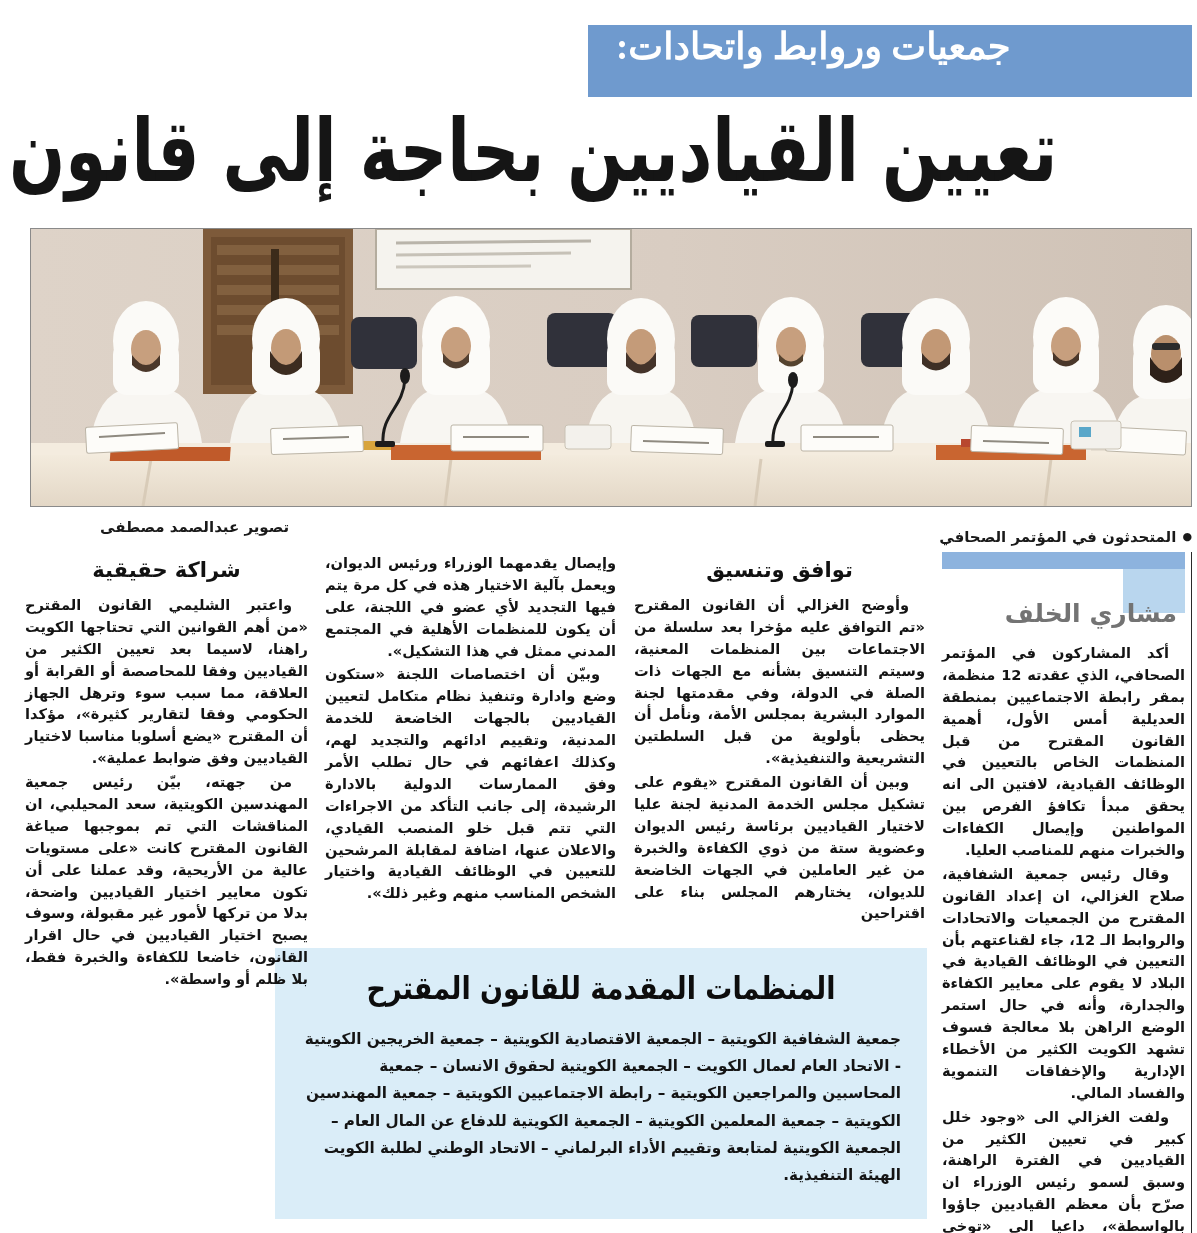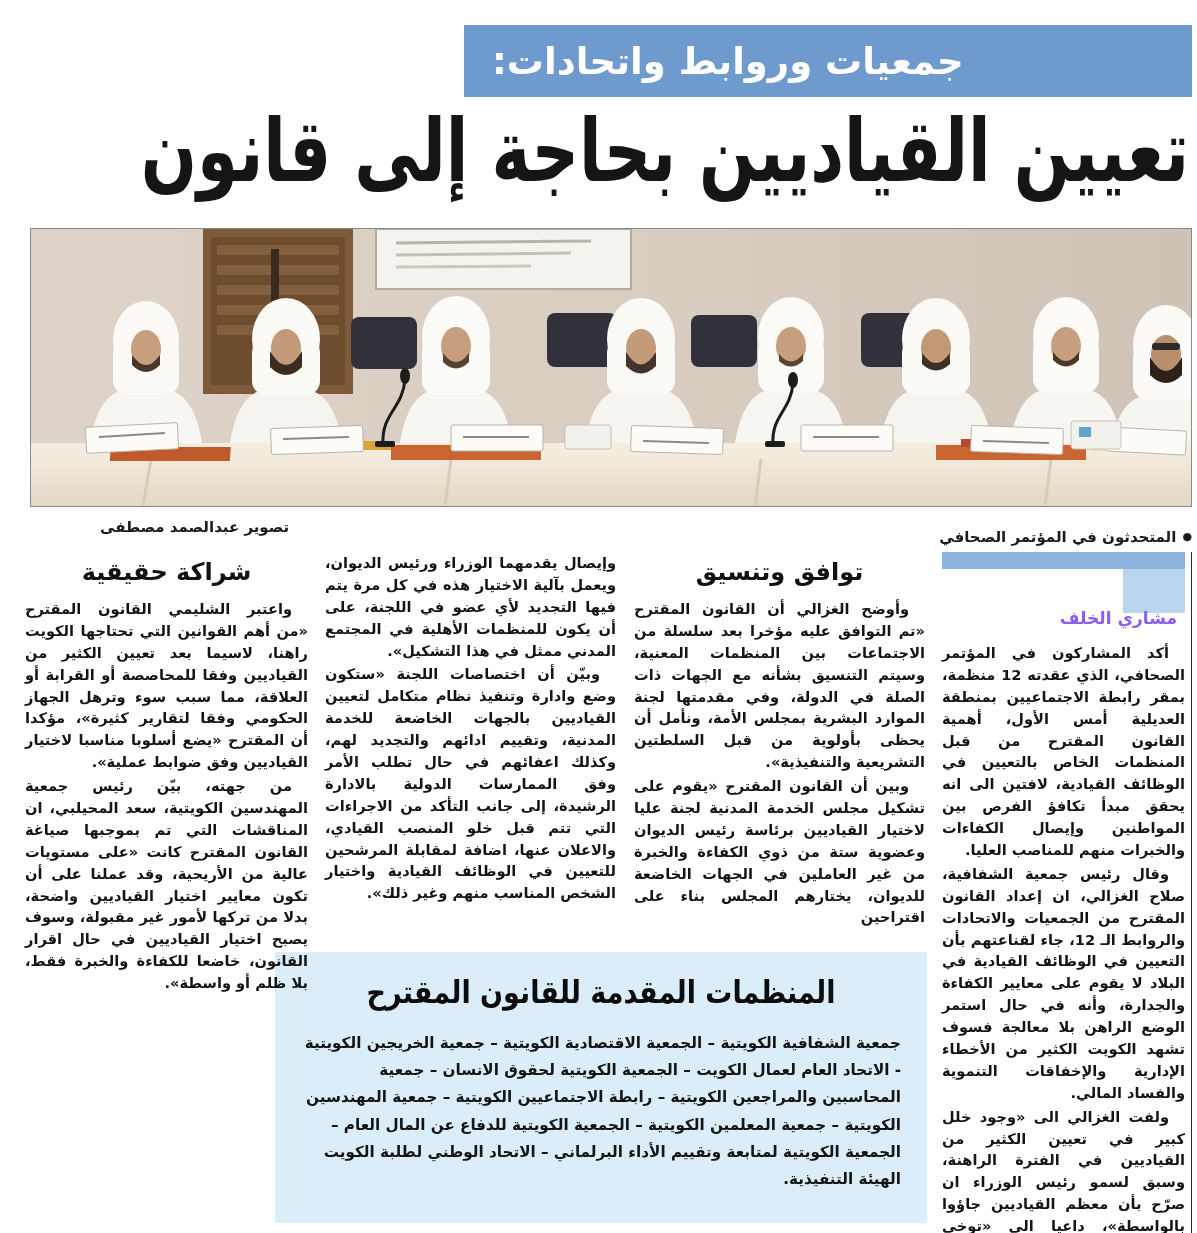--- a/index.html
+++ b/index.html
@@ -2,29 +2,29 @@
 <html lang="ar"><head>
 <meta charset="utf-8">
 <style>
   html,body{margin:0;padding:0;background:#ffffff;}
   .page{
     position:relative;width:1197px;height:1233px;overflow:hidden;
     background:#ffffff;font-family:"DejaVu Sans",sans-serif;color:#1a1a1a;
   }
   
   .kicker{
-    position:absolute;top:25px;right:5px;width:728px;height:72px;
-    background:#6f9ace;display:flex;align-items:center;justify-content:flex-end;
-    padding:0 28px;box-sizing:border-box;direction:rtl;
+    position:absolute;top:25px;right:5px;width:604px;height:72px;
+    background:#6f9ace;display:flex;align-items:flex-start;justify-content:flex-end;
+    padding:0 28px;box-sizing:border-box;direction:rtl;font-family:Liberation Serif, serif;
   }
   .kicker span{color:#ffffff;font-weight:bold;font-size:37px;}
   
   .headline{
     position:absolute;top:100px;right:8px;width:1180px;height:118px;
-    direction:rtl;text-align:right;overflow:visible;
+    direction:rtl;text-align:left;overflow:visible;
   }
   .headline span{
     display:inline-block;font-weight:bold;font-size:66px;color:#151515;
     transform:scaleY(1.32);transform-origin:top right;letter-spacing:-1px;
   }
   
   .photo-wrap{
     position:absolute;top:228px;left:30px;width:1162px;height:279px;
     border:1px solid #8a8a8a;box-sizing:border-box;overflow:hidden;background:#dbd0c5;
   }
@@ -49,28 +49,28 @@
   .mid-row{display:flex;gap:18px;direction:rtl;}
   .col-b{width:291px;flex:0 0 auto;}
   .col-c{width:291px;flex:0 0 auto;}
   .col-last{width:283px;flex:0 0 auto;}
   p.body-text{
     margin:0 0 2px 0;font-size:14.6px;line-height:1.5;font-weight:bold;
     text-align:justify;text-align-last:right;color:#141414;
   }
   p.body-text.indent{text-indent:16px;}
   .col-heading{
-    font-size:24px;font-weight:bold;text-align:center;margin:6px 0 12px 0;color:#111;
+    font-size:21px;font-weight:bold;text-align:center;margin:6px 0 12px 0;color:#111;
   }
   
   .byline-box{position:relative;height:78px;margin-bottom:12px;}
   .byline-bar{position:absolute;top:0;right:0;left:0;height:17px;background:#8db3de;}
   .byline-block{position:absolute;top:17px;right:0;width:62px;height:44px;background:#b9d6ee;}
   .byline-name{
-    position:absolute;bottom:2px;right:8px;font-size:17px;font-weight:bold;color:#8b5cf6;
+    position:absolute;bottom:2px;right:8px;font-size:25px;font-weight:bold;color:#737373;
     direction:rtl;z-index:2;
   }
   
   .org-box{
     margin-top:22px;margin-right:-2px;width:652px;box-sizing:border-box;
     background:#daedf8;padding:25px 26px 30px 26px;
   }
   .org-title{
     text-align:center;font-size:27px;font-weight:bold;color:#0d0d0d;margin:0 0 22px 0;
     transform:scaleY(1.15);

